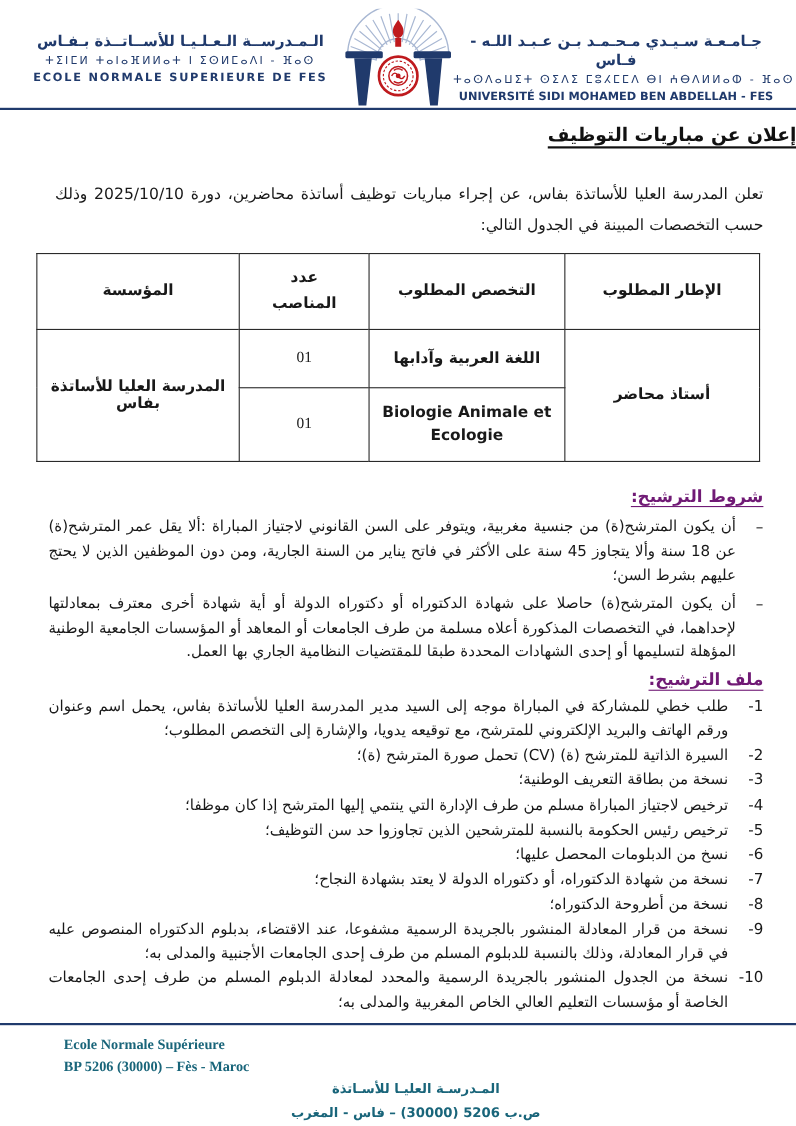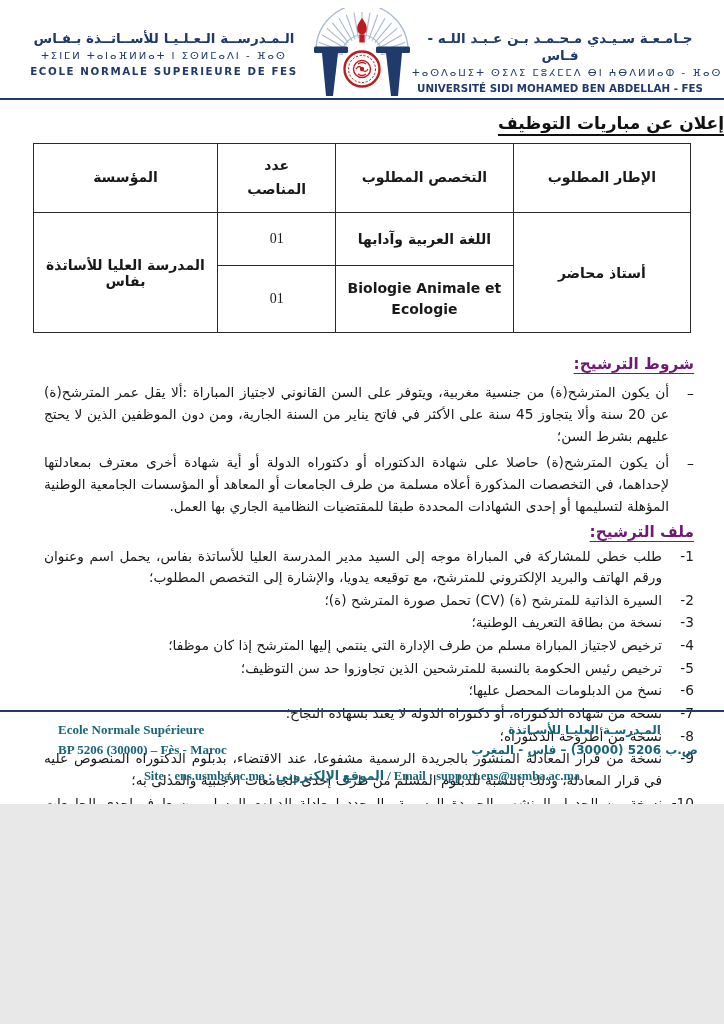--- a/index.html
+++ b/index.html
@@ -1,17 +1,17 @@
 <!DOCTYPE html>
 <html lang="ar"><head>
 <meta charset="utf-8">
 <style>
   html,body{margin:0;padding:0;background:#e8e8e8;}
   .page{
-    position:relative;width:724px;height:804px;margin:0 auto;background:#ffffff;
+    position:relative;width:724px;height:1024px;margin:0 auto;background:#ffffff;
     font-family:"DejaVu Sans",sans-serif;color:#191919;overflow:hidden;
   }
   
   .header{
     position:relative;height:100px;box-sizing:border-box;
     border-bottom:2px solid #203a6c;
     display:flex;justify-content:space-between;
     padding:30px 16px 0 16px;color:#203a6c;
   }
   .hblock{width:296px;text-align:center;line-height:1.25;}
@@ -63,21 +63,21 @@
   .file-num{
     flex:none;width:26px;margin-left:6px;font-size:13.7px;line-height:1.58;
     direction:rtl;unicode-bidi:isolate;text-align:right;
   }
   .file-text{flex:1;font-size:13.7px;line-height:1.58;text-align:justify;}
   
   .footer{
     position:absolute;left:0;right:0;bottom:0;height:94px;box-sizing:border-box;
     border-top:2px solid #203a6c;color:#19657a;
   }
-  .footer-row{display:flex;justify-content:space-between;padding:8px 26px 0 58px;}
+  .footer-row{display:flex;justify-content:space-between;padding:8px 26px 0 58px;flex-direction:column;}
   .f-left{
     font-family:"Liberation Serif","DejaVu Serif",serif;font-weight:bold;
     font-size:13px;line-height:1.55;text-align:left;
   }
   .f-right{direction:rtl;font-size:12px;font-weight:bold;line-height:1.7;text-align:center;}
   .footer-contact{
     margin-top:7px;text-align:center;font-weight:bold;font-size:12.5px;
     font-family:"Liberation Serif","DejaVu Sans",serif;
   }
 </style>
@@ -121,20 +121,24 @@
       <div class="h-ar">جـامـعـة سـيـدي مـحـمـد بـن عـبـد اللـه - فـاس</div>
       <div class="h-tif">ⵜⴰⵙⴷⴰⵡⵉⵜ ⵙⵉⴷⵉ ⵎⵓⵃⵎⵎⴷ ⴱⵏ ⵄⴱⴷⵍⵍⴰⵀ - ⴼⴰⵙ</div>
       <div class="h-lat">UNIVERSITÉ SIDI MOHAMED BEN ABDELLAH - FES</div>
     </div>
   </div>
 
   <div class="doc-title">
     <span>إعلان عن مباريات التوظيف</span>
   </div>
 
+  <div class="intro">
+    <div class="l1">تعلن المدرسة العليا للأساتذة بفاس، عن إجراء مباريات توظيف أساتذة محاضرين، دورة 2025/10/10 وذلك</div>
+    <div class="l2">حسب التخصصات المبينة في الجدول التالي:</div>
+  </div>
 
   <table class="jobs">
     <colgroup>
       <col style="width:27%">
         <col style="width:27%">
         <col style="width:18%">
         <col style="width:28%">
     </colgroup>
     <thead>
       <tr>
@@ -158,21 +162,21 @@
       </tr>
     </tbody>
   </table>
 
   <div class="sec-heading">
     <span>شروط الترشيح:</span>
   </div>
   <div class="cond-list">
     <div class="cond-item">
       <span class="cond-marker">–</span>
-      <div class="cond-text">أن يكون المترشح(ة) من جنسية مغربية، ويتوفر على السن القانوني لاجتياز المباراة :ألا يقل عمر المترشح(ة) عن 20 سنة وألا يتجاوز 45 سنة على الأكثر في فاتح يناير من السنة الجارية، ومن دون الموظفين الذين لا يحتج عليهم بشرط السن؛</div>
+      <div class="cond-text">أن يكون المترشح(ة) من جنسية مغربية، ويتوفر على السن القانوني لاجتياز المباراة :ألا يقل عمر المترشح(ة) عن 18 سنة وألا يتجاوز 45 سنة على الأكثر في فاتح يناير من السنة الجارية، ومن دون الموظفين الذين لا يحتج عليهم بشرط السن؛</div>
     </div>
     <div class="cond-item">
       <span class="cond-marker">–</span>
       <div class="cond-text">أن يكون المترشح(ة) حاصلا على شهادة الدكتوراه أو دكتوراه الدولة أو أية شهادة أخرى معترف بمعادلتها لإحداهما، في التخصصات المذكورة أعلاه مسلمة من طرف الجامعات أو المعاهد أو المؤسسات الجامعية الوطنية المؤهلة لتسليمها أو إحدى الشهادات المحددة طبقا للمقتضيات النظامية الجاري بها العمل.</div>
     </div>
   </div>
 
   <div class="sec-heading file-heading">
     <span>ملف الترشيح:</span>
   </div>

